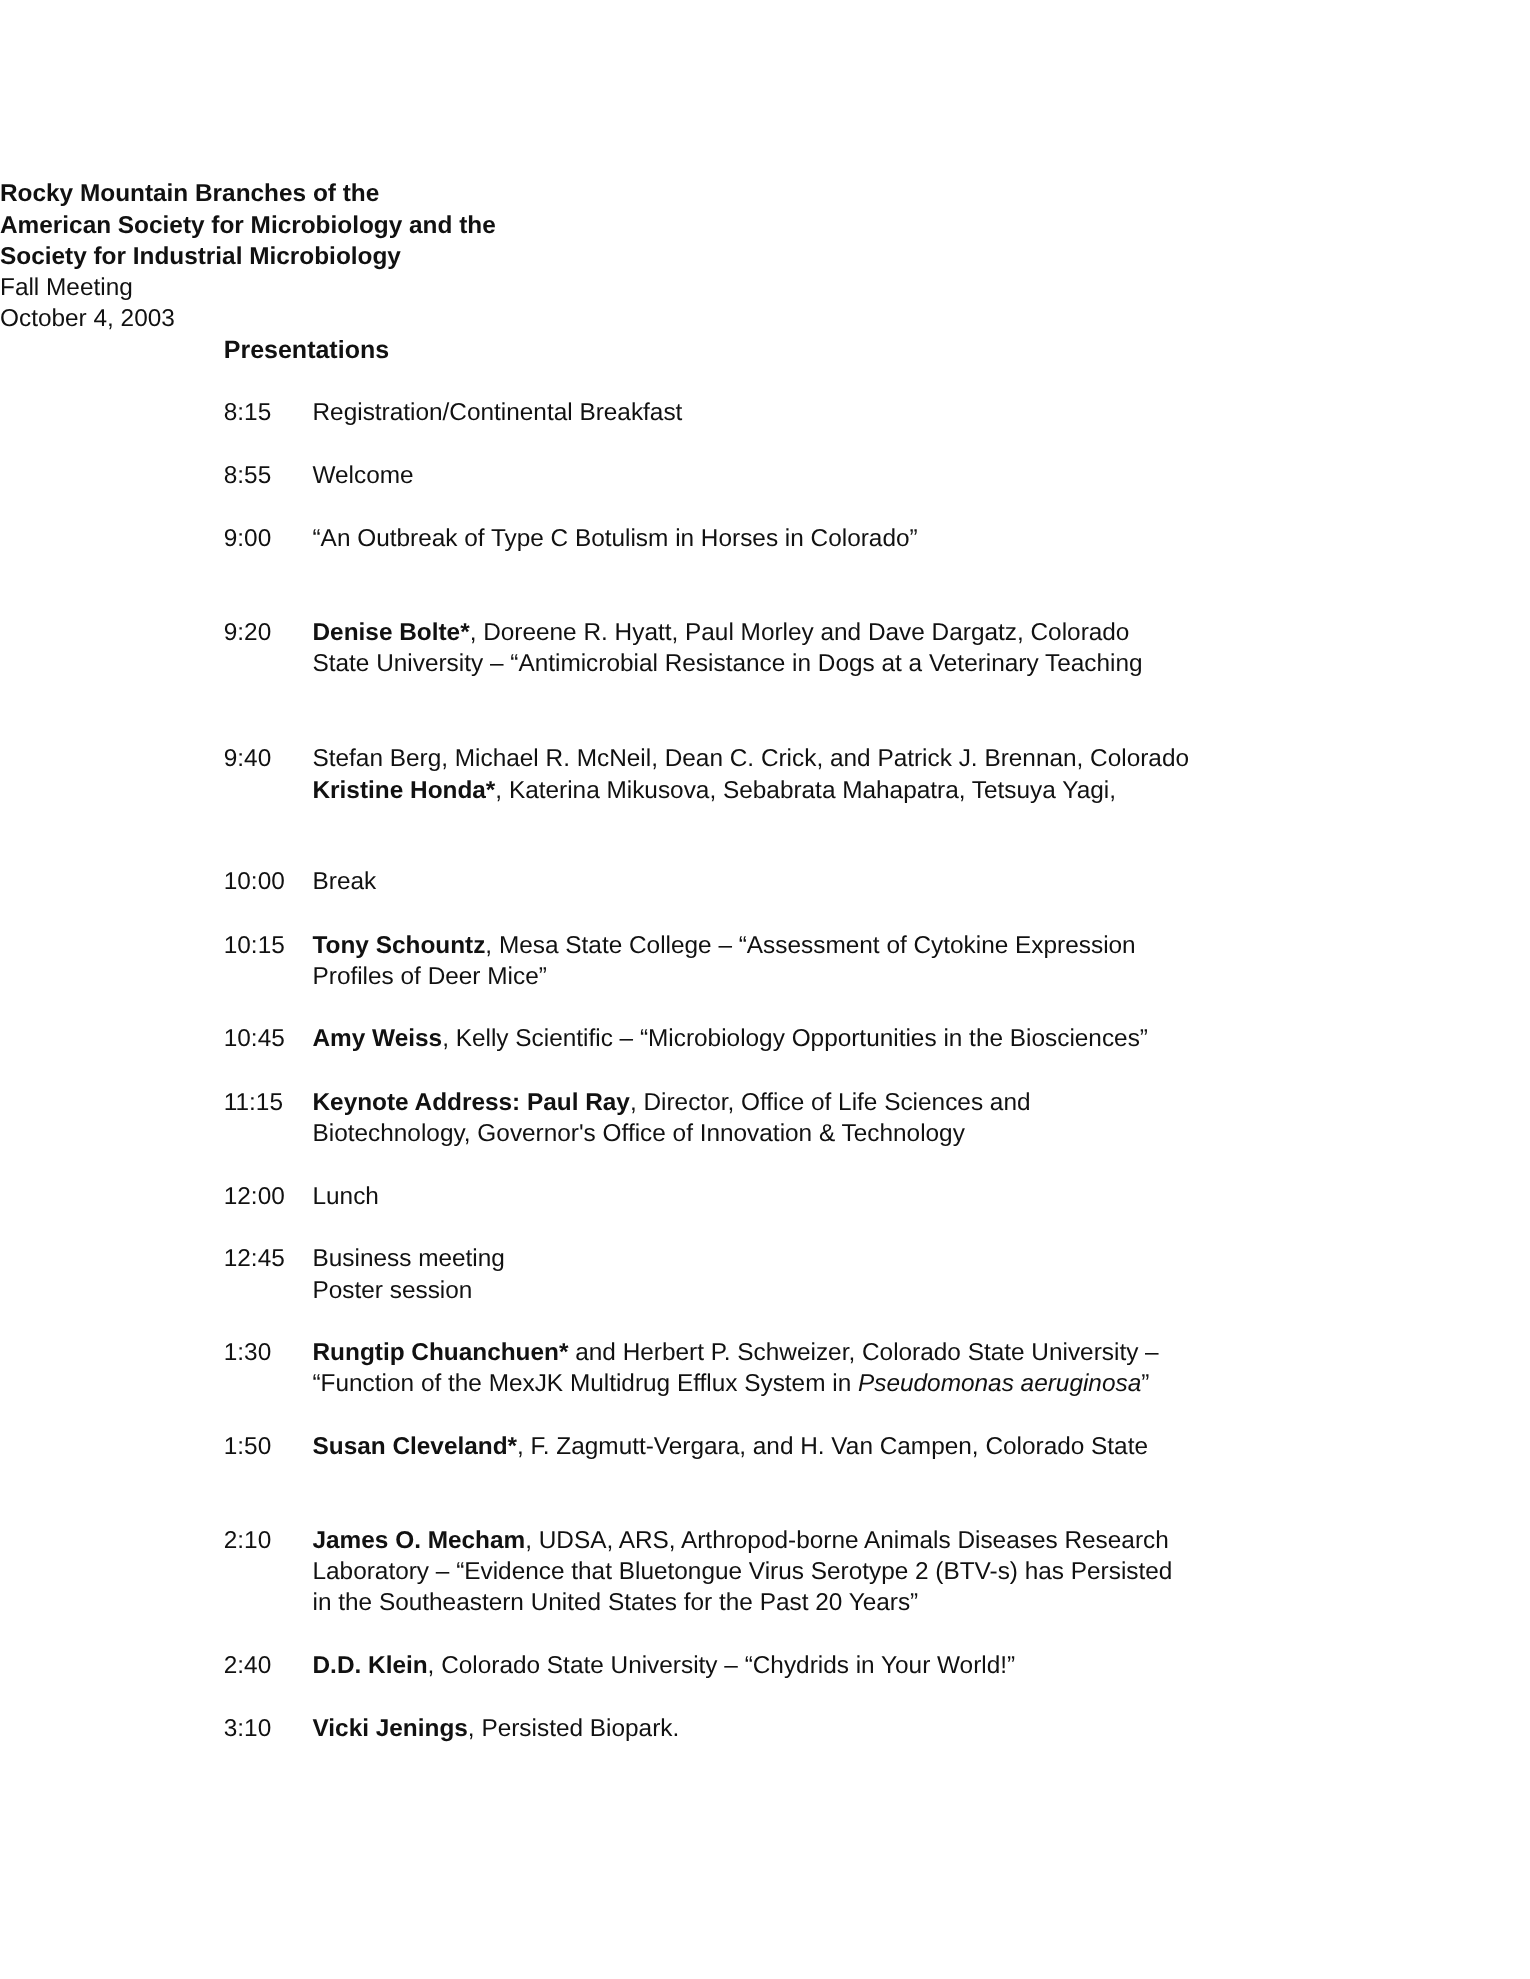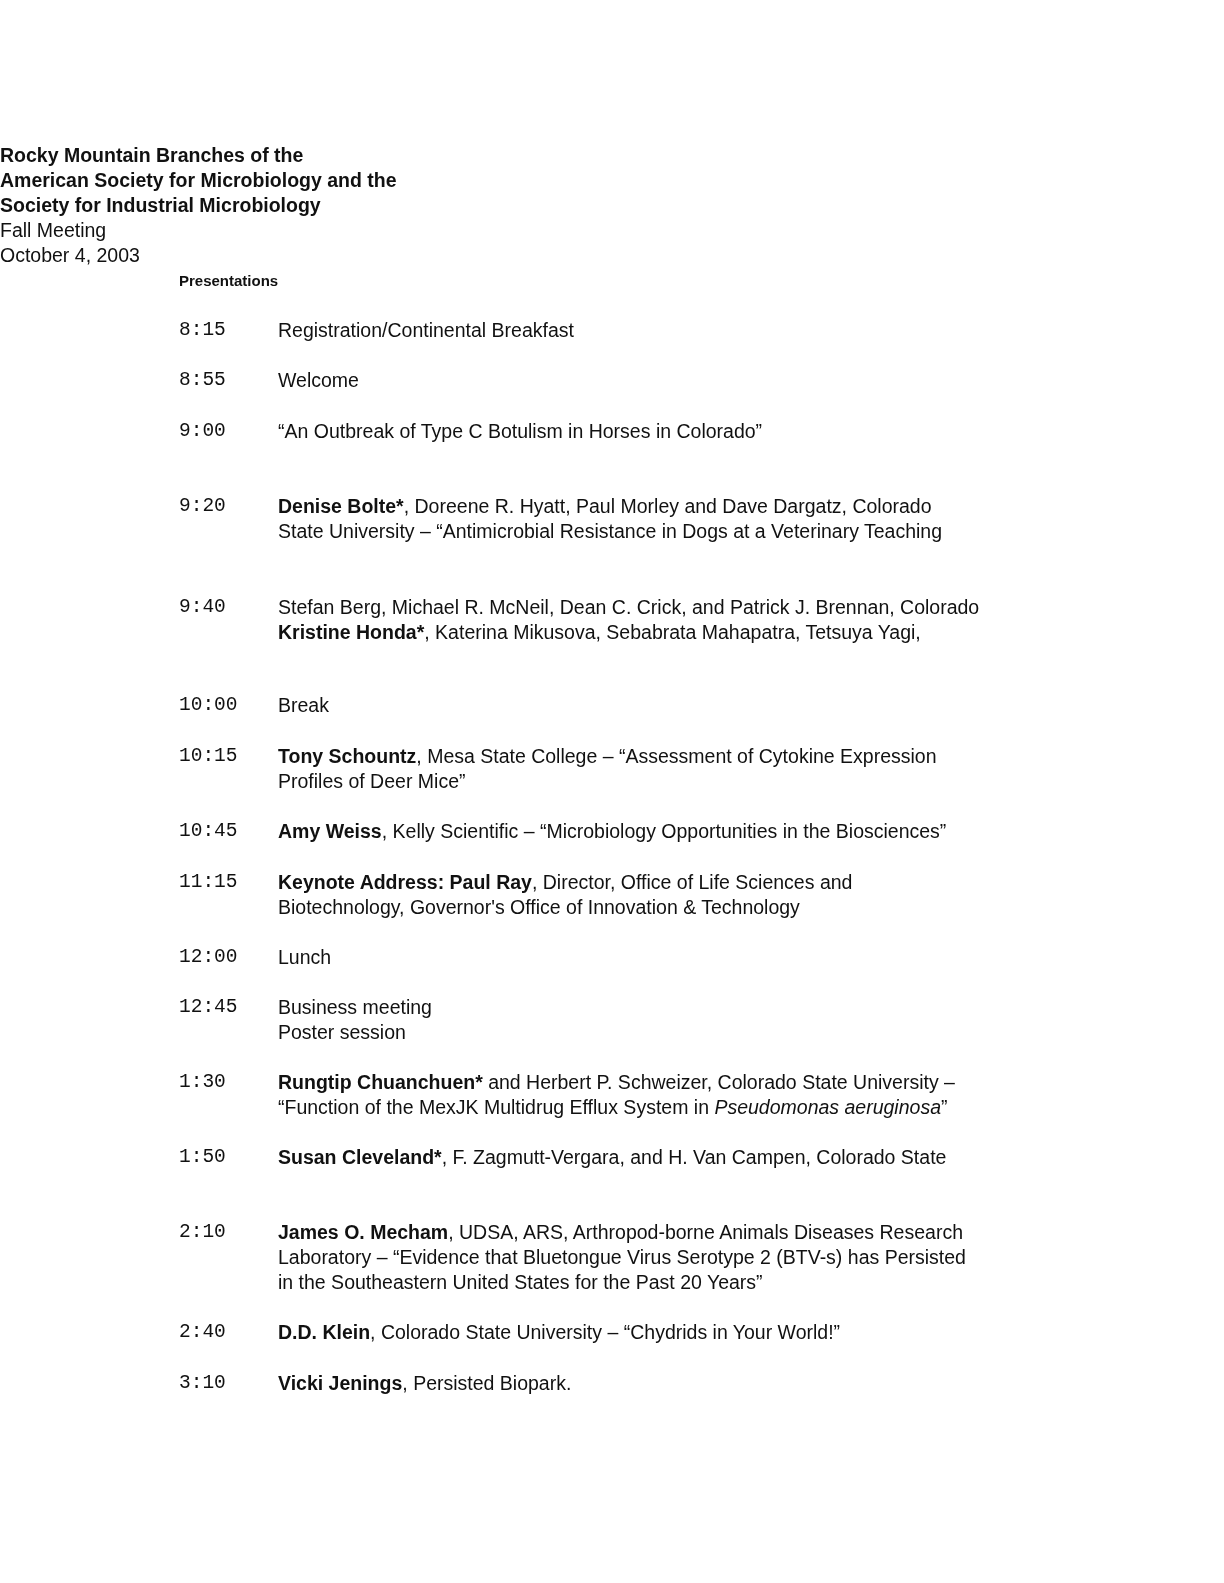--- a/index.html
+++ b/index.html
@@ -7,29 +7,29 @@
     width: 1224px; height: 1583px; position: relative; overflow: hidden;
     font-family: "Liberation Sans", sans-serif; color: #111111;
   }
   .header {
     position: absolute; top: 143px; left: 0; width: 1224px;
     text-align: left; font-size: 19.5px; line-height: 25px;
   }
   .header .b { font-weight: bold; }
   .sec-title {
     position: absolute; top: 268px; left: 179px;
-    font-size: 15px; font-weight: bold; line-height: 25px;
+    font-size: 20px; font-weight: bold; line-height: 25px;
   }
   .entry {
     position: absolute; left: 179px; width: 880px;
     font-size: 19.5px; line-height: 25.2px;
   }
-  .time { position: absolute; left: 0; top: 0; font-family: Liberation Mono, monospace; }
+  .time { position: absolute; left: 0; top: 0; }
   .body { position: absolute; left: 71px; top: 0; width: 820px; }
-  .line { white-space: nowrap; display: block; margin-left: 28px; }
+  .line { white-space: nowrap; display: block; }
   .bold { font-weight: bold; }
   .ital { font-style: italic; }
 </style>
 </head>
 <body>
 
 <div class="header">
   <div class="b">Rocky Mountain Branches of the</div>
   <div class="b">American Society for Microbiology and the</div>
   <div class="b">Society for Industrial Microbiology</div>

